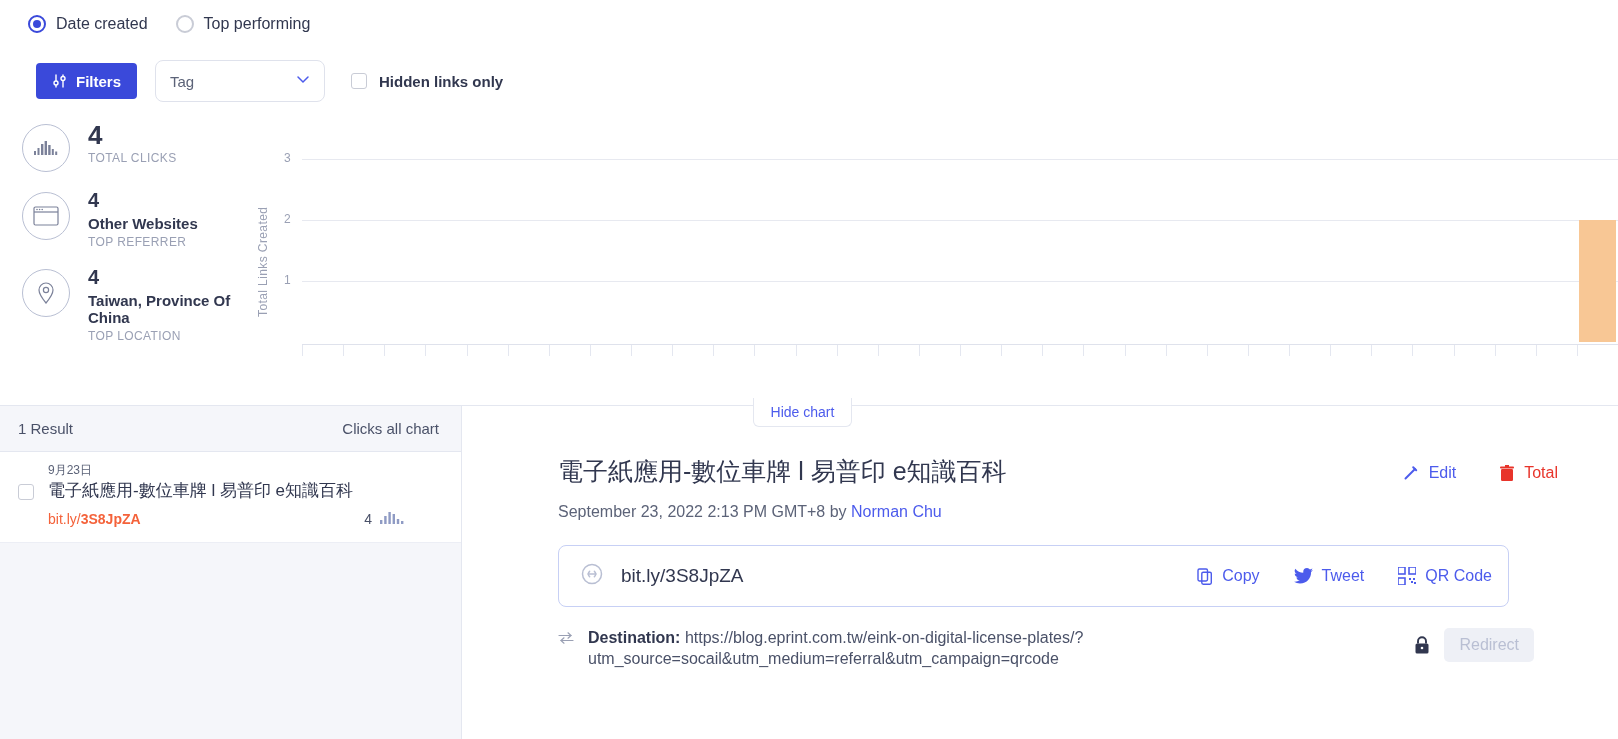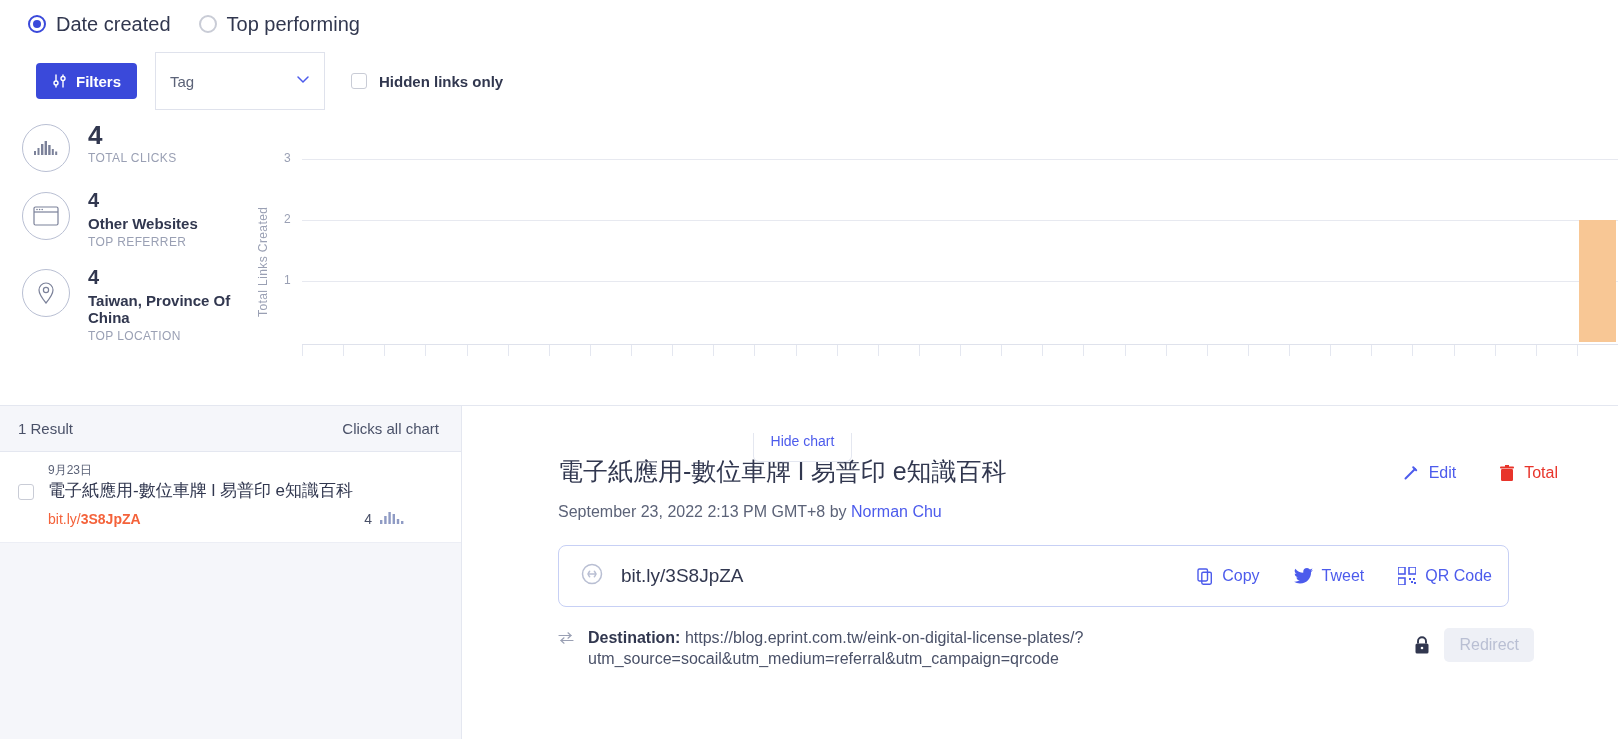--- a/index.html
+++ b/index.html
@@ -12,27 +12,27 @@
   * { box-sizing: border-box; }
 
   .page { position: relative; width: 1618px; height: 739px; background:#fff; }
 
   
   .sortbar { position:absolute; left:0; top:0; width:1618px; height:48px; display:flex; align-items:center; padding-left:28px; }
   .radio-opt { display:flex; align-items:center; margin-right:28px; cursor:pointer; }
   .radio { width:18px; height:18px; border-radius:50%; border:2px solid #c9ccd6; background:#fff; position:relative; flex:none; }
   .radio.on { border-color:#3a49da; border-width:2px; }
   .radio.on::after { content:""; position:absolute; left:3px; top:3px; width:8px; height:8px; border-radius:50%; background:#3a49da; }
-  .radio-label { font-size:20px; color:#31374f; margin-left:10px; white-space:nowrap; }
+  .radio-label { font-size:16px; color:#31374f; margin-left:10px; white-space:nowrap; }
 
   .filterbar { position:absolute; left:0; top:48px; width:1618px; height:66px; display:flex; align-items:center; padding-left:36px; }
   .filters-btn { height:36px; background:#3a49da; color:#fff; border:none; border-radius:4px; font-size:15px; font-weight:bold;
                  display:flex; align-items:center; padding:0 16px; cursor:pointer; font-family:inherit; }
   .filters-btn .fi { margin-right:8px; display:inline-flex; }
-  .tag-select { height:58px; width:170px; margin-left:18px; border:1px solid #dfe2ec; border-radius:0; background:#fff;
+  .tag-select { height:42px; width:170px; margin-left:18px; border:1px solid #dfe2ec; border-radius:8px; background:#fff;
                 display:flex; align-items:center; justify-content:space-between; padding:0 12px 0 14px; cursor:pointer; }
   .tag-select .txt { font-size:15px; color:#5c6378; }
   .chk-wrap { display:flex; align-items:center; margin-left:26px; cursor:pointer; }
   .chkbox { width:16px; height:16px; border:1.5px solid #c9ccd6; border-radius:3px; background:#fff; flex:none; }
   .chk-label { font-size:15px; font-weight:bold; color:#31374f; margin-left:12px; white-space:nowrap; }
 
   
   .statsrow { position:absolute; left:0; top:114px; width:1618px; height:292px; border-bottom:1px solid #e4e7f0; }
 
   .stats { position:absolute; left:22px; top:6px; width:250px; }
@@ -52,21 +52,21 @@
   .plot { position:absolute; left:46px; top:0; right:0; height:210px; }
   .gline { position:absolute; left:0; right:0; height:1px; background:#e7e9f0; }
   .ytick { position:absolute; left:-18px; font-size:12px; color:#9aa0b4; transform:translateY(-8px); }
   .bar { position:absolute; background:#f8c795; }
   .xaxis { position:absolute; left:46px; right:0; top:212px; height:14px; border-top:1px solid #dfe2ec; }
   .xtick { position:absolute; top:0; width:1px; height:11px; background:#e4e7f0; }
 
   
   .hidechart { position:absolute; left:753px; top:398px; width:99px; height:29px; background:#fff;
                border:1px solid #e4e7f0; border-top:none; border-radius:0 0 6px 6px;
-               display:flex; justify-content:center; cursor:pointer; z-index:4;margin-top:35px; }
+               display:flex; align-items:center; justify-content:center; cursor:pointer; z-index:4; }
   .hidechart span { font-size:14px; color:#4c5bec; }
 
   
   .leftpanel { position:absolute; left:0; top:406px; width:462px; height:333px; background:#f5f6fa; border-right:1px solid #e4e7f0; }
   .lp-head { height:46px; background:#f5f6fa; border-bottom:1px solid #e4e7f0; display:flex; align-items:center;
              justify-content:space-between; padding:0 22px 0 18px; }
   .lp-head .l { font-size:15px; color:#4a5168; }
   .lp-head .r { font-size:15px; color:#4a5168; }
   .lp-item { background:#fff; padding:10px 18px 14px 18px; border-bottom:1px solid #eceef5; }
   .lp-date { font-size:12px; color:#5c6378; margin-left:30px; }

